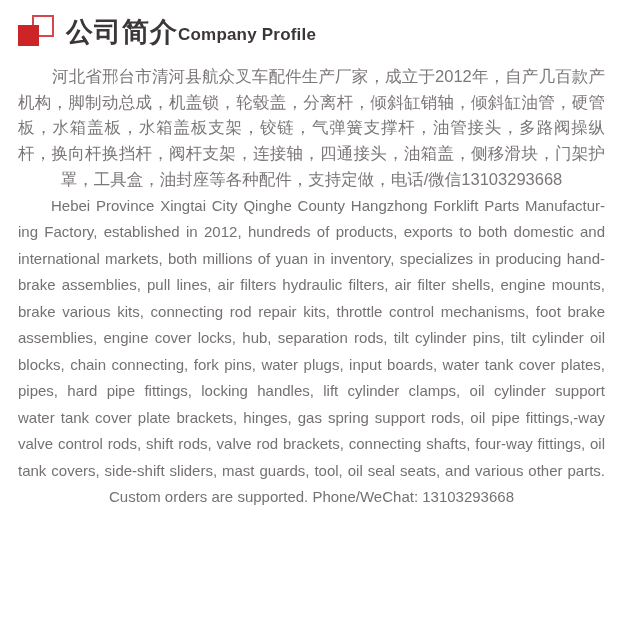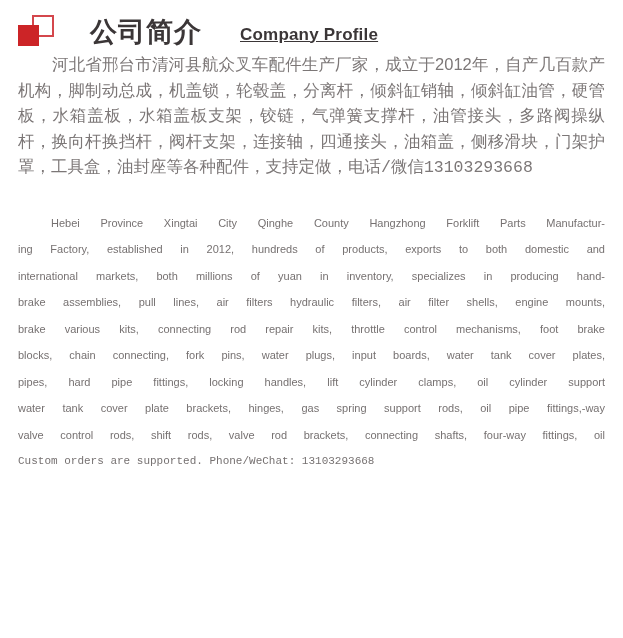--- a/index.html
+++ b/index.html
@@ -19,21 +19,20 @@
     height: 638px;
     padding: 0 18px;
     background: #ffffff;
   }
   
   .header {
     display: flex;
     align-items: center;
     padding-top: 12px;
     height: 40px;
-    gap: 24px;
   }
   .logo {
     position: relative;
     width: 38px;
     height: 40px;
     flex: 0 0 auto;
     margin-right: 10px;
   }
   .logo .sq-outline {
     position: absolute;
@@ -56,45 +55,42 @@
     font-size: 27px;
     font-weight: bold;
     color: #3b3637;
     letter-spacing: 1px;
     line-height: 1;
   }
   .title-en {
     font-size: 17px;
     font-weight: bold;
     color: #3b3637;
-    margin-left: 14px;
     margin-top: 4px;
     letter-spacing: 0.2px;
     line-height: 1;
-    text-decoration: underline;
   }
   
   .para { width: 587px; }
   .para .line { display: block; }
   .para .j {
     text-align: justify;
     text-align-last: justify;
     text-justify: inter-character;
   }
-  .para .plain { text-align: left; font-family: Liberation Mono, monospace; }
+  .para .plain { text-align: center; }
   .para-zh {
-    margin-top: 0;
+    margin-top: 12px;
     font-size: 16.5px;
     line-height: 25.7px;
     color: #7c7777;
   }
   .para-zh .indent { text-indent: 34px; }
   .para-en {
-    margin-top: 29px;
-    font-size: 11px;
+    font-size: 15px;
     line-height: 26.5px;
     color: #767171;
     text-justify: inter-word;
   }
   .para-en .j { text-justify: inter-word; }
   .para-en .indent { text-indent: 33px; }
 </style>
 </head>
 <body>
 
@@ -116,20 +112,22 @@
     <span class="line j">杆，换向杆换挡杆，阀杆支架，连接轴，四通接头，油箱盖，侧移滑块，门架护</span>
     <span class="line plain">罩，工具盒，油封座等各种配件，支持定做，电话/微信13103293668</span>
   </div>
 
   <div class="para para-en">
     <span class="line j indent">Hebei Province Xingtai City Qinghe County Hangzhong Forklift Parts Manufactur-</span>
     <span class="line j">ing Factory, established in 2012, hundreds of products, exports to both domestic and</span>
     <span class="line j">international markets, both millions of yuan in inventory, specializes in producing hand-</span>
     <span class="line j">brake assemblies, pull lines, air filters hydraulic filters, air filter shells, engine mounts,</span>
     <span class="line j">brake various kits, connecting rod repair kits, throttle control mechanisms, foot brake</span>
+    <span class="line j">assemblies, engine cover locks, hub, separation rods, tilt cylinder pins, tilt cylinder oil</span>
     <span class="line j">blocks, chain connecting, fork pins, water plugs, input boards, water tank cover plates,</span>
     <span class="line j">pipes, hard pipe fittings, locking handles, lift cylinder clamps, oil cylinder support</span>
     <span class="line j">water tank cover plate brackets, hinges, gas spring support rods, oil pipe fittings,-way</span>
     <span class="line j">valve control rods, shift rods, valve rod brackets, connecting shafts, four-way fittings, oil</span>
+    <span class="line j">tank covers, side-shift sliders, mast guards, tool, oil seal seats, and various other parts.</span>
     <span class="line plain">Custom orders are supported. Phone/WeChat: 13103293668</span>
   </div>
 
 </div>
 
 </body></html>

